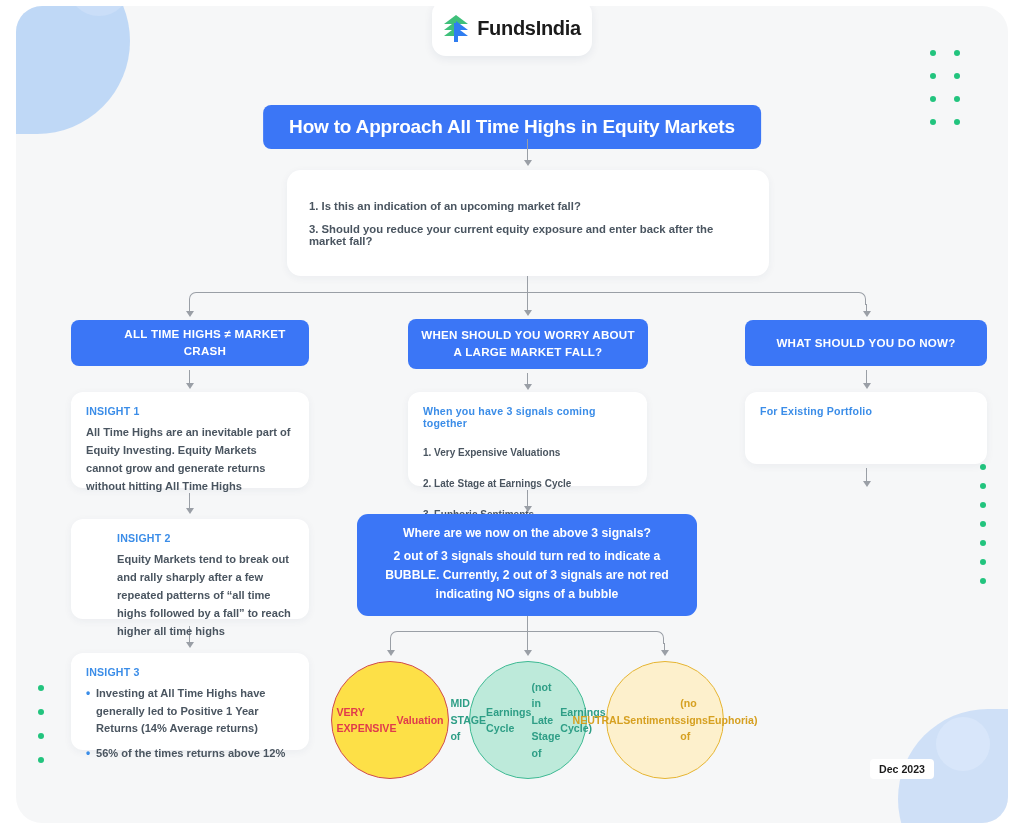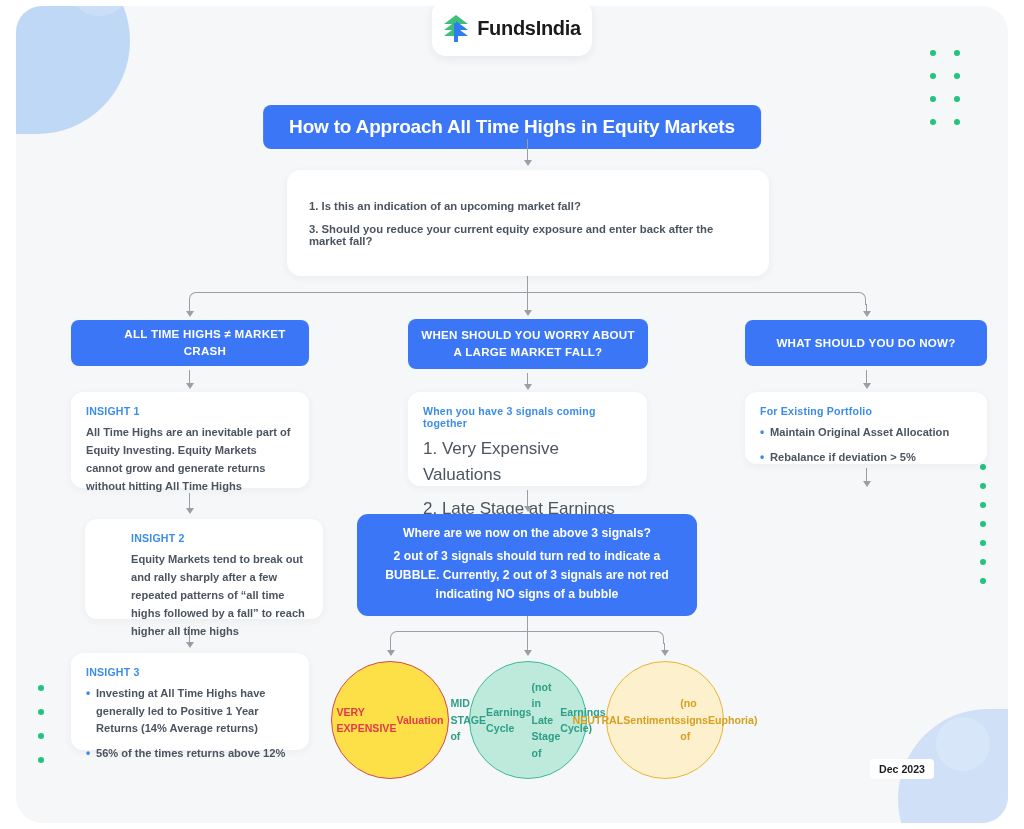--- a/index.html
+++ b/index.html
@@ -130,25 +130,25 @@
   .card-list { list-style: none; }
   .card-list li {
     font-size: 11.1px; color: #4a5560; font-weight: 600; line-height: 1.58;
     position: relative; padding-left: 10px; margin-bottom: 7px;
   }
   .card-list li:last-child { margin-bottom: 0; }
   .card-list li:before {
     content: "\2022"; position: absolute; left: 0; top: -1px; color: #3b8de8; font-size: 12px;
   }
   .numlist { list-style: none; }
-  .numlist li { font-size: 17px; color: #4a5560; font-weight: 400; line-height: 1.5; margin-bottom: 9px; }
+  .numlist li { font-size: 10px; color: #4a5560; font-weight: 700; line-height: 1.5; margin-bottom: 9px; margin-top: 16px; }
   .numlist li:last-child { margin-bottom: 0; }
 
   #ins1 { left: 55px;  top: 386px; width: 238px; height: 96px; }
-  #ins2 { left: 69px;  top: 513px; width: 238px; height: 100px; padding-left: 46px; }
+  #ins2 { left: 55px;  top: 513px; width: 238px; height: 100px; padding-left: 46px; }
   #ins3 { left: 55px;  top: 647px; width: 238px; height: 97px; }
   #sig  { left: 392px; top: 386px; width: 239px; height: 94px; }
   #exist{ left: 729px; top: 386px; width: 242px; height: 72px; }
   #newm { left: 729px; top: 484px; width: 242px; height: 106px; }
 
   
   #bigblue {
     position: absolute; left: 341px; top: 508px;
     width: 340px; height: 102px;
     background: #3b76f6; border-radius: 11px;
@@ -324,23 +324,19 @@
     </div>
     <div class="circle" id="circ-yellow">
       <span>NEUTRAL</span>
       <span>Sentiments</span>
       <span>(no signs of</span>
       <span>Euphoria)</span>
     </div>
 
     <div class="card" id="exist">
       <div class="card-title">For Existing Portfolio</div>
-      <ul class="card-list">
-        <li>Maintain Original Asset Allocation</li>
-        <li>Rebalance if deviation &gt; 5%</li>
-      </ul>
     </div>
 
 
     <div id="date-badge">Dec 2023</div>
 
   </div>
 </div>
 
 </body></html>

